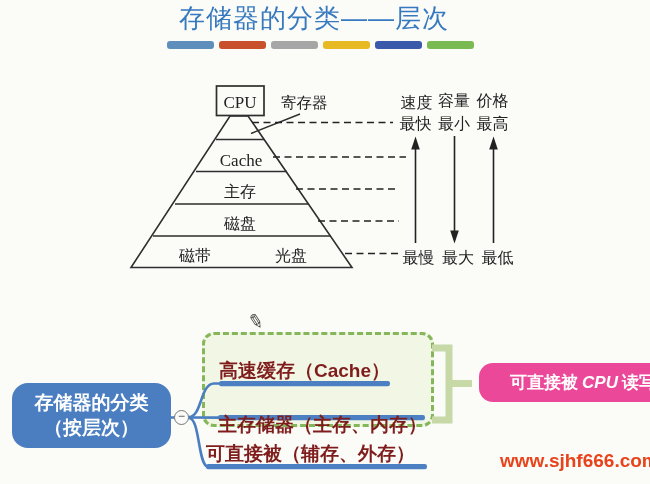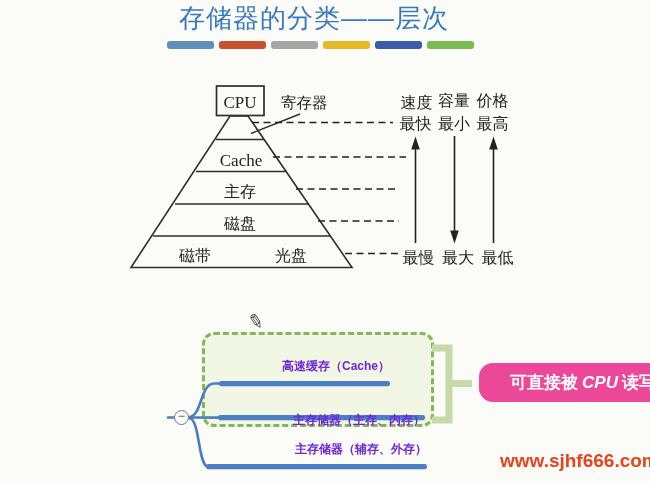--- a/index.html
+++ b/index.html
@@ -20,21 +20,21 @@
   .group-box{position:absolute;left:202px;top:332px;width:232px;height:95px;
              border:3px dashed #85B75A;background:#F1F6E5;border-radius:12px;box-sizing:border-box;}
   .pencil{position:absolute;left:248px;top:312px;font-size:19px;color:#444;
           transform:rotate(12deg);line-height:1;}
   .root-node{position:absolute;left:12px;top:383px;width:159px;height:65px;background:#4A7EC0;
              border-radius:16px;color:#fff;font-weight:bold;font-size:19px;line-height:1.3;
              display:flex;flex-direction:column;align-items:center;justify-content:center;text-align:center;}
   .toggle{position:absolute;left:174px;top:410px;width:15px;height:15px;border-radius:50%;
           background:#FBFBF9;border:1.5px solid #777;box-sizing:border-box;color:#555;
           font-size:12px;line-height:11px;text-align:center;z-index:3;}
-  .mm-item{position:absolute;text-align:right;font-weight:bold;color:#6d28d9;font-size:12px;white-space:nowrap;}
+  .mm-item{position:absolute;text-align:left;font-weight:bold;color:#7f1d1d;font-size:19px;white-space:nowrap;}
   .mm-item.i1{left:219px;top:358px;width:171px;}
   .mm-item.i2{left:218px;top:412px;width:207px;}
   .mm-item.i3{left:206px;top:441px;width:221px;}
   .callout{position:absolute;left:479px;top:363px;width:160px;height:39px;background:#7CA43F;
            border-radius:14px;color:#fff;font-weight:bold;font-size:17px;
            display:flex;align-items:center;justify-content:center;white-space:nowrap;}
   .callout .em{font-style:italic;margin:0 4px;}
   .watermark{position:absolute;left:500px;top:450px;font-size:19px;font-weight:bold;
              color:#E8431A;white-space:nowrap;}
 </style>
@@ -118,25 +118,29 @@
       <rect x="219" y="381" width="171" height="5.2" rx="2.2"></rect>
       <rect x="218" y="415" width="207" height="5.2" rx="2.2"></rect>
       <rect x="206" y="464" width="221" height="5.2" rx="2.2"></rect>
     </g>
     <g stroke="#C6D9A6" stroke-width="7" fill="none">
       <polyline points="432,348 449,348 449,420 432,420"></polyline>
       <line x1="449" y1="383.5" x2="472" y2="383.5"></line>
     </g>
   </svg>
 
+  <div class="root-node" style="background-color: rgb(74, 126, 192);">
+    <span>存储器的分类</span>
+    <span>（按层次）</span>
+  </div>
   <div class="toggle">−</div>
 
   <div class="mm-item i1">高速缓存（Cache）</div>
   <div class="mm-item i2">主存储器（主存、内存）</div>
-  <div class="mm-item i3">主存储器（辅存、外存）</div>
+  <div class="mm-item i3">可直接被（辅存、外存）</div>
 
   <div class="callout" style="background-color: #ec4899; padding-left: 24px;">
     <span>可直接被</span>
     <span class="em">CPU</span>
     <span>读写</span>
   </div>
 
   <div class="watermark" style="color: rgb(232, 67, 26);">www.sjhf666.com</div>
 
 </div>

